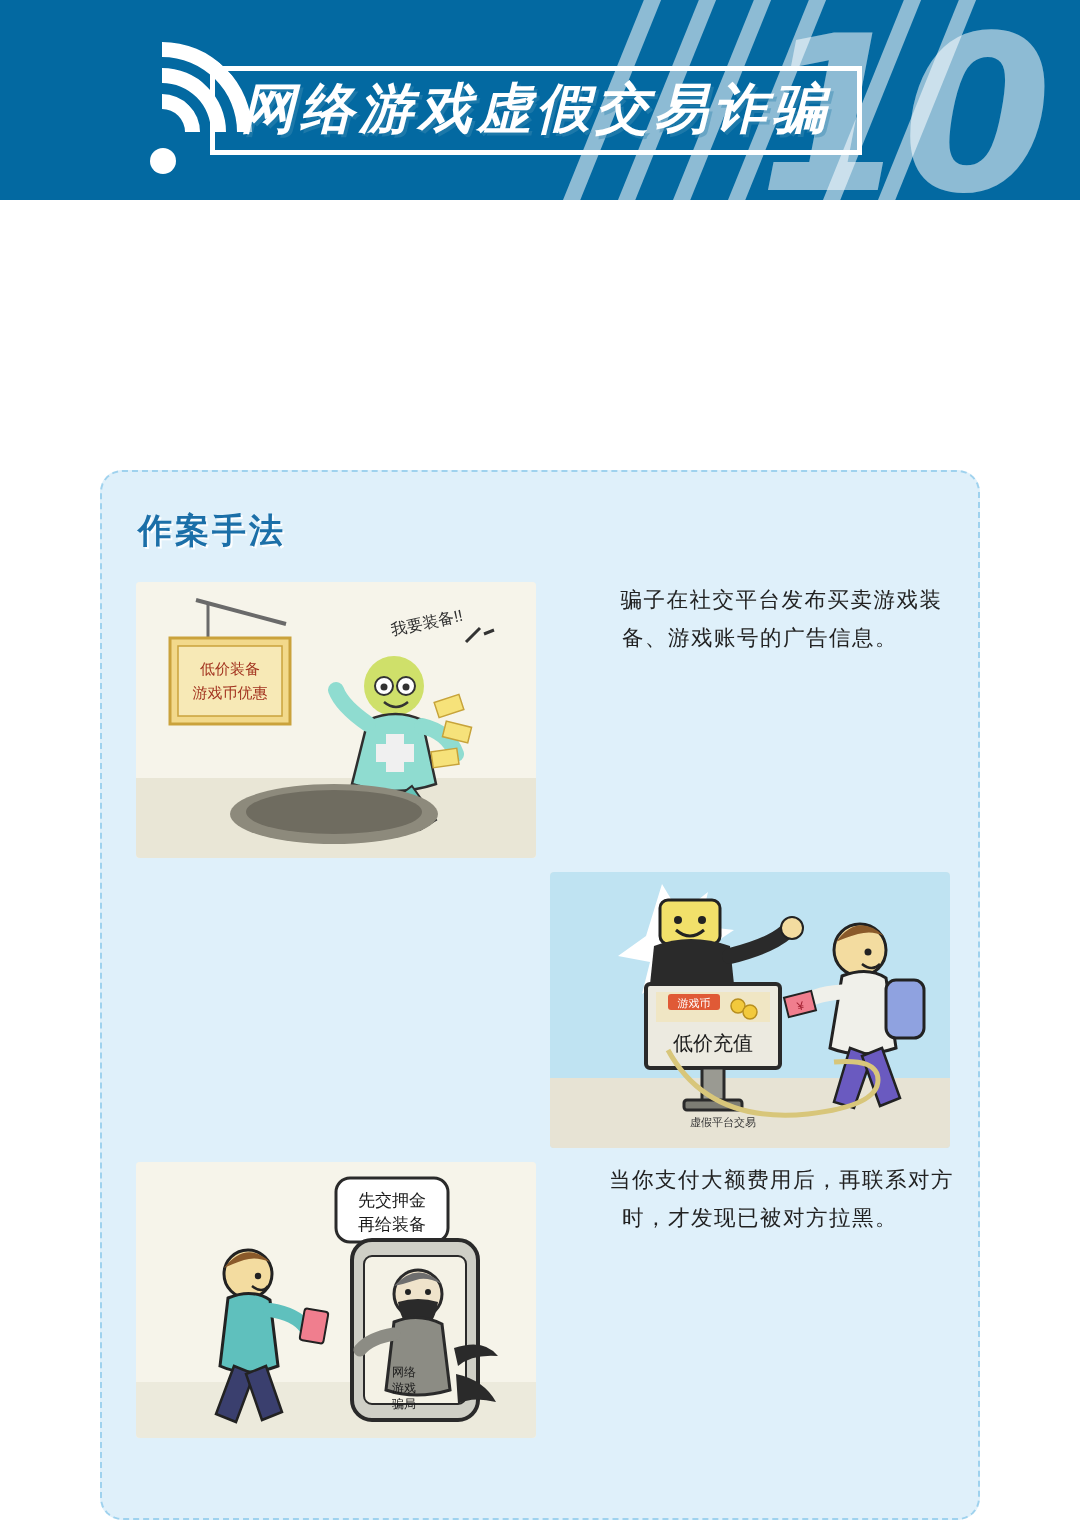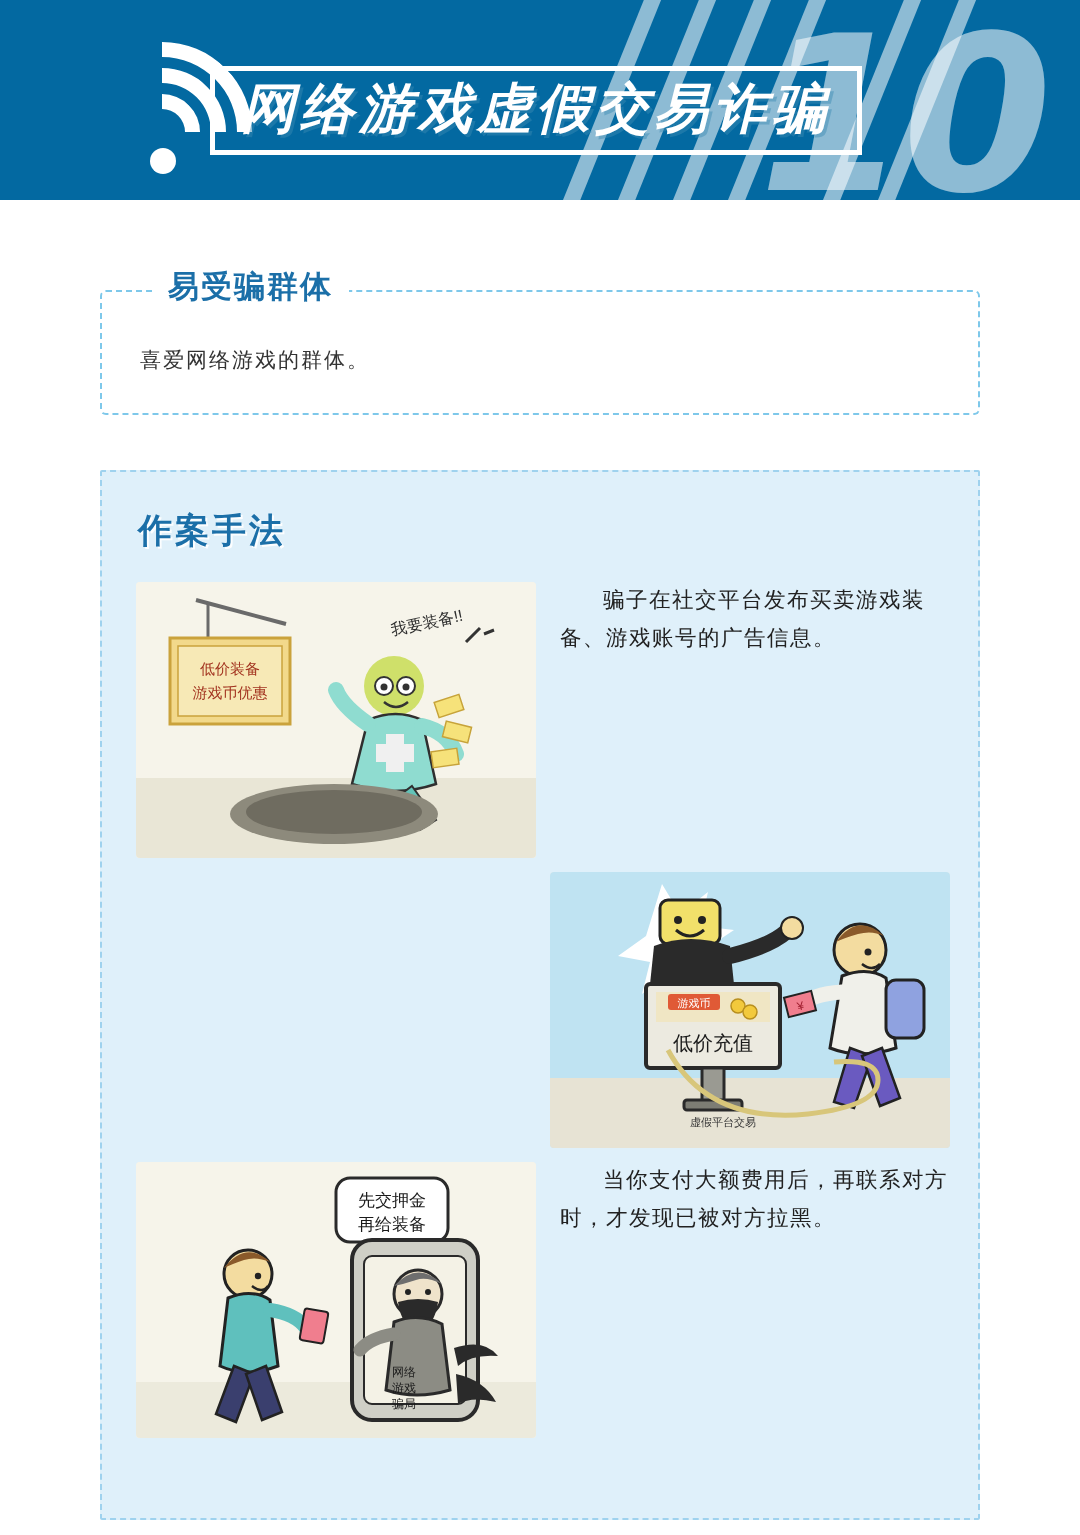--- a/index.html
+++ b/index.html
@@ -113,21 +113,21 @@
     letter-spacing: 2px;
   }
 
   
   .methods-panel {
     position: absolute;
     left: 100px; top: 470px;
     width: 880px; height: 1050px;
     background: #dff0fa;
     border: 2px dashed #9fd2ee;
-    border-radius: 2px;
+    border-radius: 22px;
   }
   .methods-title {
     position: absolute;
     left: 36px; top: 36px;
     font-size: 34px;
     font-weight: bold;
     color: #1b6fa8;
     letter-spacing: 3px;
     text-shadow: 2px 2px 0 rgba(255,255,255,0.9);
   }
@@ -164,20 +164,21 @@
     color: #1b6fa8;
     letter-spacing: 7px;
     margin-bottom: 22px;
   }
   .step-body {
     font-size: 21.5px;
     color: #222222;
     line-height: 1.75;
     letter-spacing: 1.5px;
     text-indent: 2em;
+    text-align: center;
   }
 
   
   svg { display: block; }
 </style>
 </head>
 <body>
 
 <div class="page">
 
@@ -197,24 +198,20 @@
       <div class="arc a2"></div>
       <div class="arc a3"></div>
       <div class="dot"></div>
     </div>
 
     <div class="title-box">
       <div class="title-text">网络游戏虚假交易诈骗</div>
     </div>
   </div>
 
-  <div class="victim-box">
-    <div class="victim-title">易受骗群体</div>
-    <div class="victim-body">喜爱网络游戏的群体。</div>
-  </div>
 
   <div class="methods-panel">
     <div class="methods-title">作案手法</div>
 
     <div class="step-row row1">
       <div class="art left">
         <svg width="400" height="276" viewBox="0 0 400 276">
           <rect x="0" y="0" width="400" height="276" fill="#f6f4ea"></rect>
           <rect x="0" y="196" width="400" height="80" fill="#e9e6d6"></rect>
 

